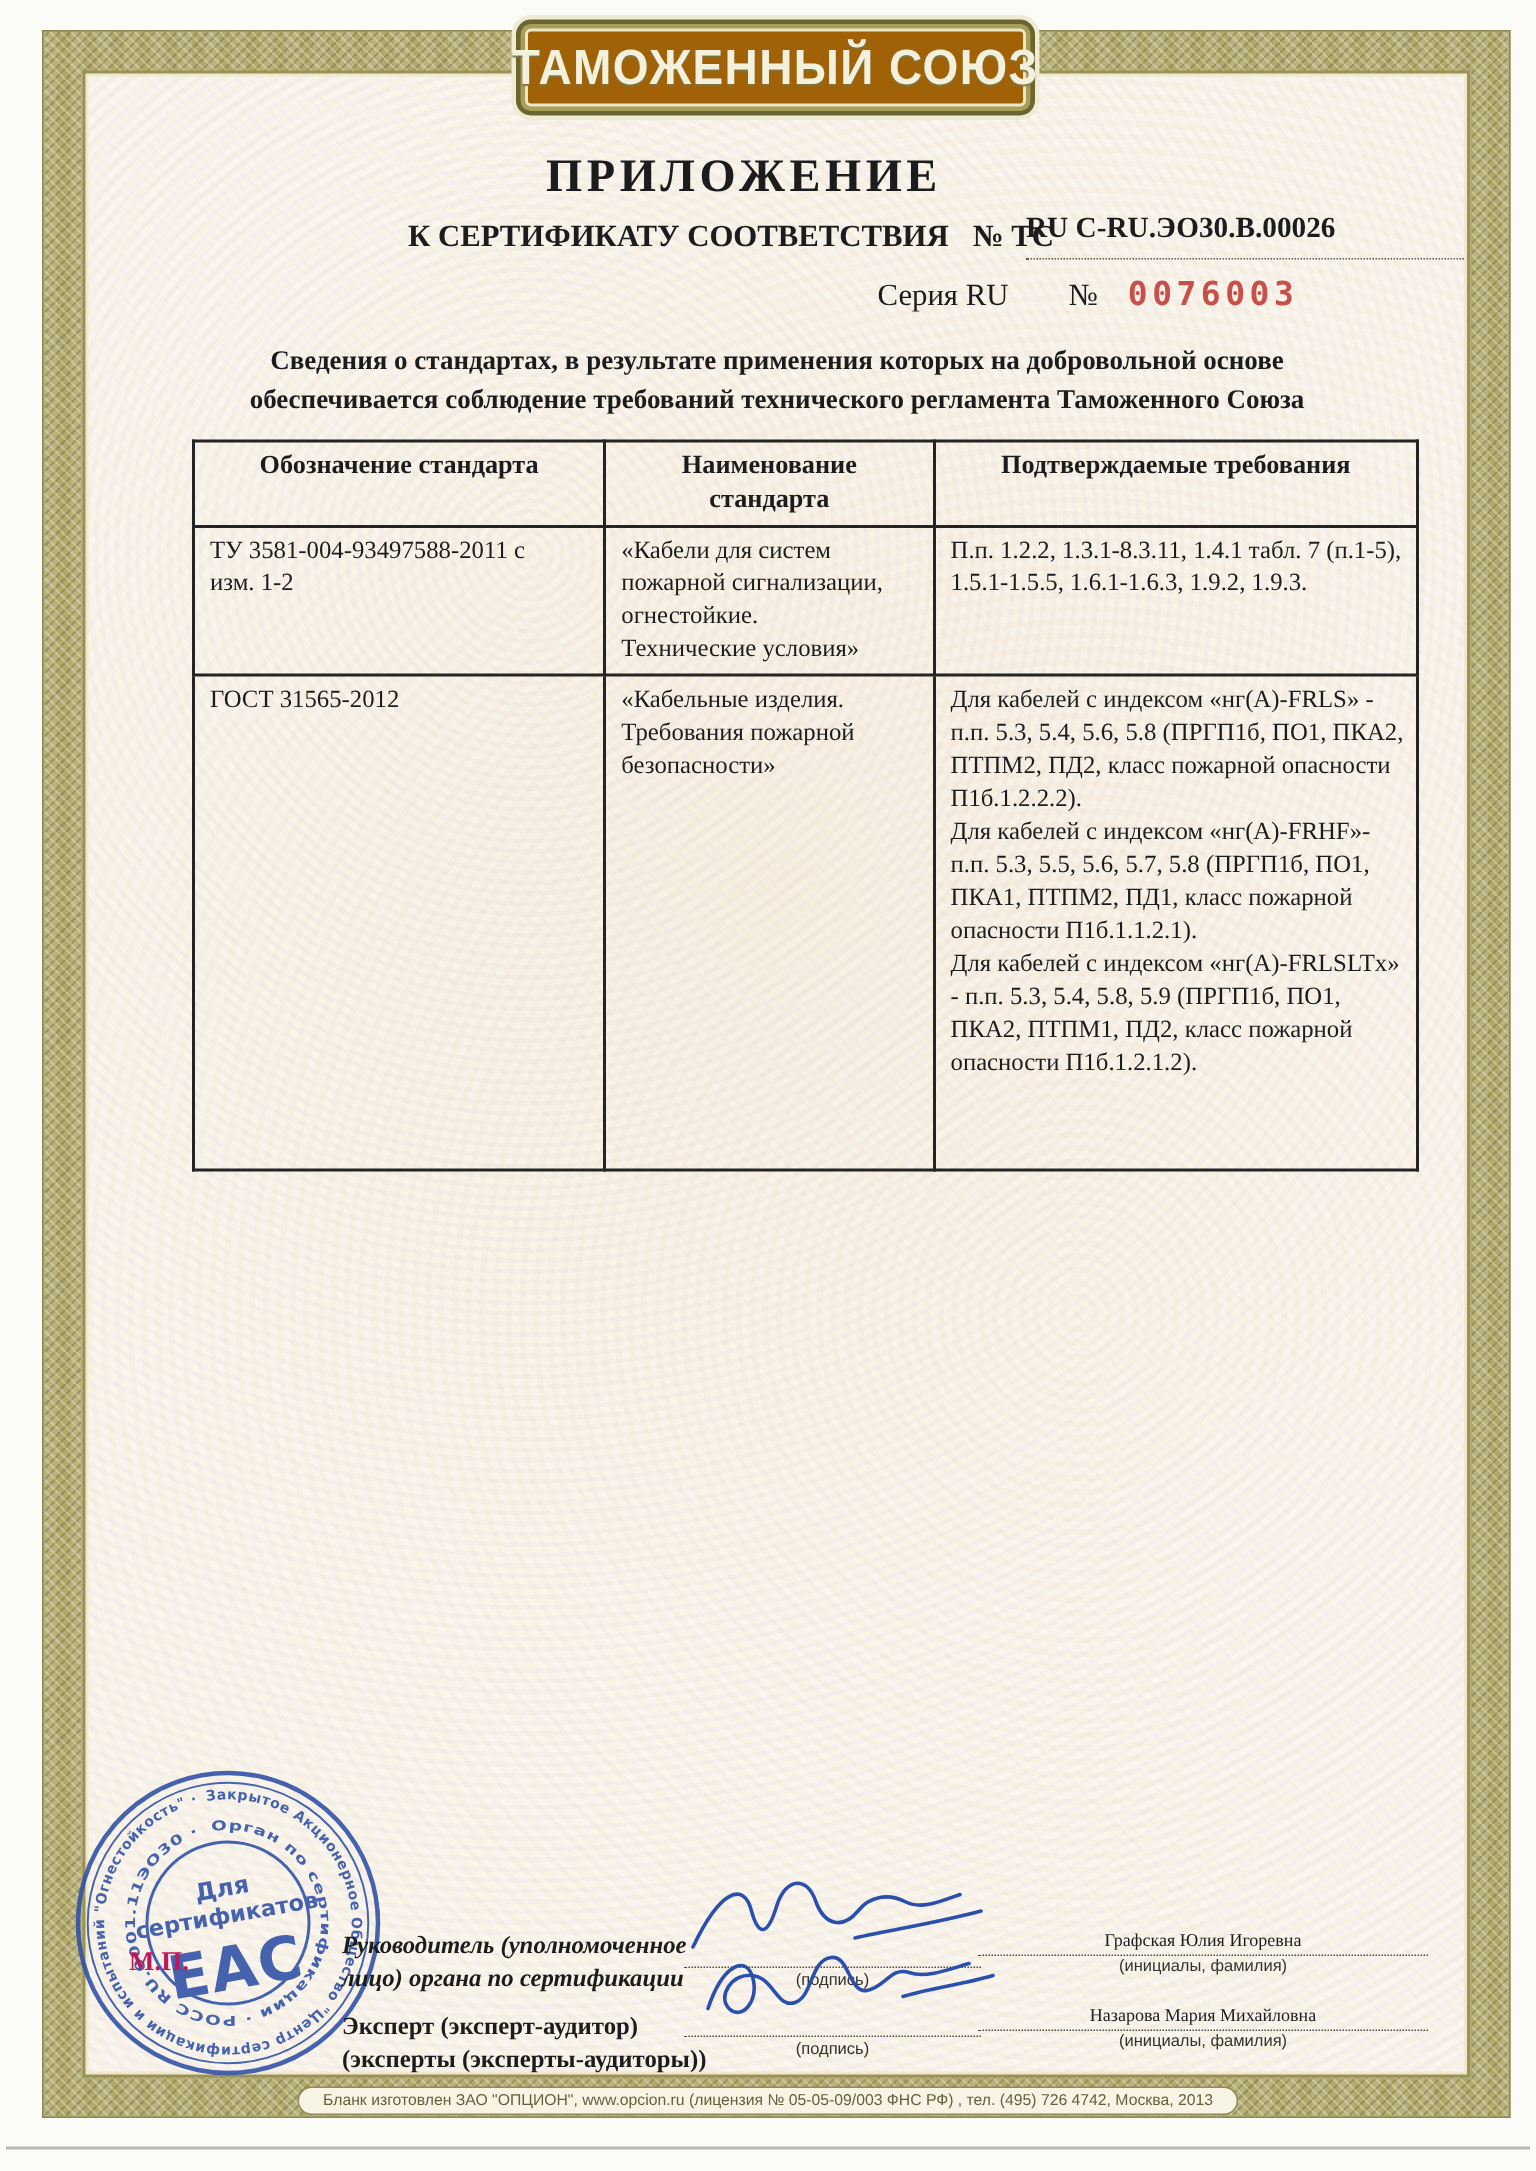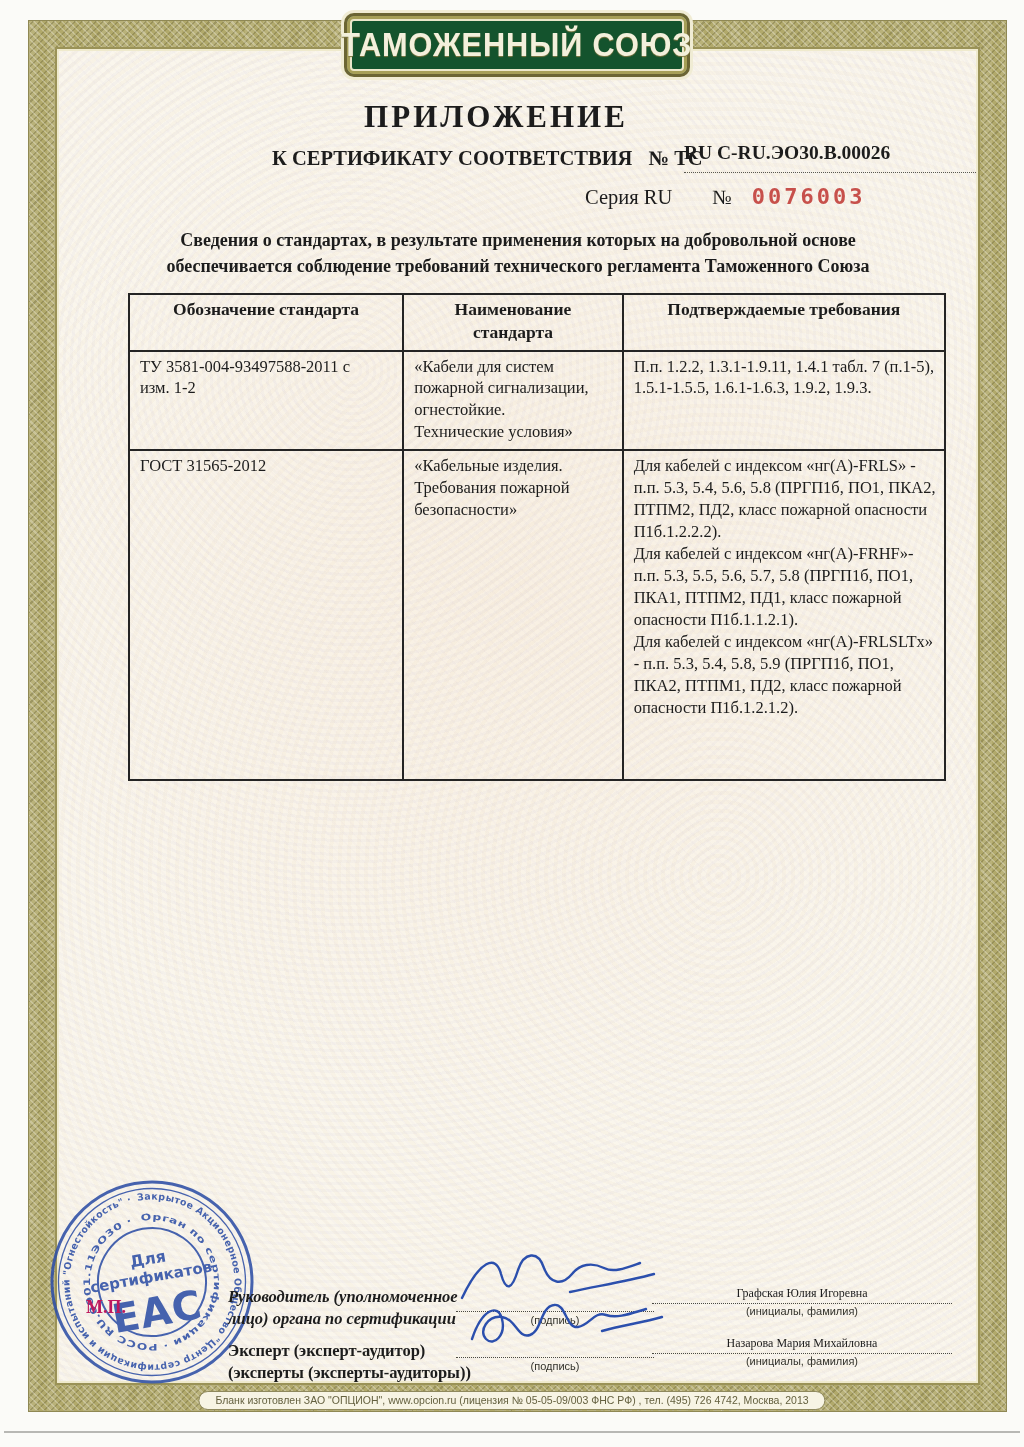--- a/index.html
+++ b/index.html
@@ -25,21 +25,21 @@
       radial-gradient(circle at 50% 40%, rgba(232,182,142,0.10), transparent 58%),
       repeating-radial-gradient(circle at 32% 24%, rgba(150,150,210,0.050) 0 3px, transparent 3px 7px),
       repeating-radial-gradient(circle at 72% 62%, rgba(214,182,122,0.055) 0 4px, transparent 4px 9px),
       repeating-linear-gradient(45deg, rgba(186,166,220,0.040) 0 2px, transparent 2px 6px);
     box-shadow: 0 0 0 2px #efeacd, 0 0 0 4px #9a9257;
   }
 
   
   .banner {
     position:absolute; left:344px; top:13px; width:346px; height:64px;
-    background:#14532d; border:3px solid #6b6534; border-radius:10px;
+    background:#a16207; border:3px solid #6b6534; border-radius:10px;
     box-shadow: inset 0 0 0 3px #a69f58, inset 0 0 0 5px #ece7cb, 0 0 0 3px #f0ecd4;
     display:flex; align-items:center; justify-content:center;
   }
   .banner span {
     font-family:"Liberation Sans", sans-serif; font-weight:bold; font-size:33px;
     color:#f3f0dc; letter-spacing:1px; transform:scaleX(.93);
     text-shadow: 0 1px 1px #7c7540;
     white-space:nowrap;
   }
 
@@ -172,21 +172,21 @@
             <div class="pre">ТУ 3581-004-93497588-2011 с
 изм. 1-2</div>
           </td>
         <td>
             <div class="pre">«Кабели для систем
 пожарной сигнализации,
 огнестойкие.
 Технические условия»</div>
           </td>
         <td>
-            <p class="para">П.п. 1.2.2, 1.3.1-1.9.11, 1.4.1 табл. 7 (п.1-5), 1.5.1-1.5.5, 1.6.1-1.6.3, 1.9.2, 1.9.3.</p>
+            <p class="para">П.п. 1.2.2, 1.3.1-8.3.11, 1.4.1 табл. 7 (п.1-5), 1.5.1-1.5.5, 1.6.1-1.6.3, 1.9.2, 1.9.3.</p>
           </td>
       </tr>
       <tr class="r2">
         <td>
             <div class="pre">ГОСТ 31565-2012</div>
           </td>
         <td>
             <div class="pre">«Кабельные изделия.
 Требования пожарной
 безопасности»</div>

